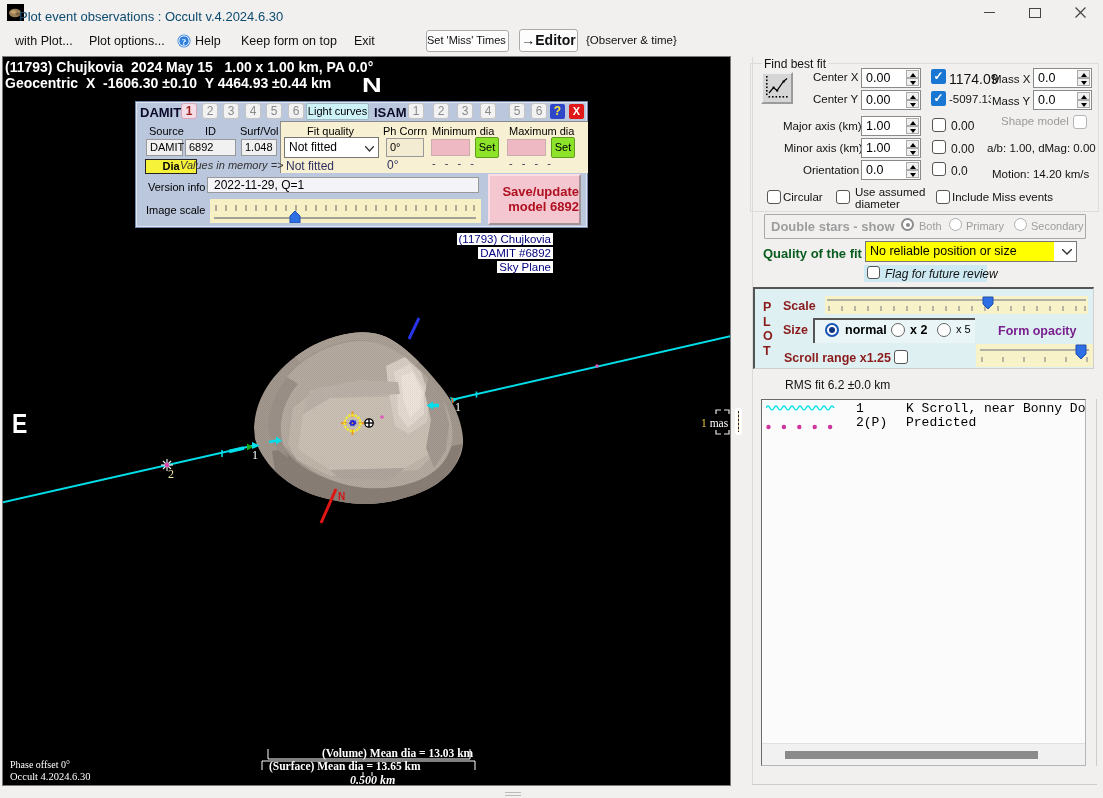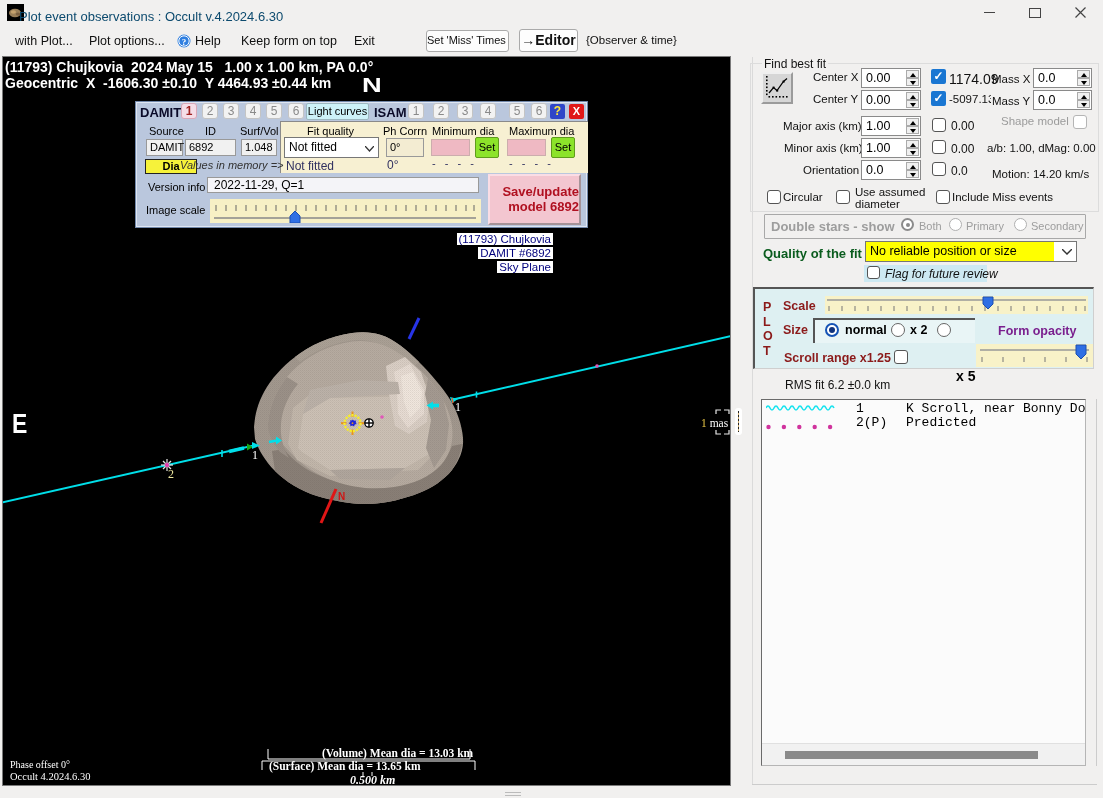--- a/index.html
+++ b/index.html
@@ -468,21 +468,21 @@
     </div>
     <div class="abs" style="left:28px;top:34px;font-size:12.5px;font-weight:bold;color:#8b1a1a;">Size</div>
     <div class="abs" style="left:58px;top:29px;width:162px;height:25px;background:#e9f5f6;border-left:2px solid #555;border-top:2px solid #555;box-sizing:border-box;"></div>
     <div class="radio" style="left:70px;top:34px;width:14px;height:14px;border:2px solid #1553b5;">
         <span style="position:absolute;left:2px;top:2px;width:6px;height:6px;border-radius:50%;background:#10337d;"></span>
       </div>
     <div class="abs" style="left:90px;top:34px;font-size:12.5px;font-weight:bold;color:#000;">normal</div>
     <div class="radio" style="left:136px;top:34px;width:14px;height:14px;"></div>
     <div class="abs" style="left:155px;top:34px;font-size:12.5px;font-weight:bold;color:#000;">x 2</div>
     <div class="radio" style="left:182px;top:34px;width:14px;height:14px;"></div>
-    <div class="abs" style="left:201px;top:34px;font-size:14px;font-weight:bold;color:#000;margin-top:45px;">x 5</div>
+    <div class="abs" style="left:201px;top:34px;font-size:11px;font-weight:normal;color:#000;">x 5</div>
     <div class="abs" style="left:243px;top:35px;font-size:12.5px;font-weight:bold;color:#7a1f8e;">Form opacity</div>
     <div class="abs" style="left:221px;top:55px;width:117px;height:23px;background:#f8f2c8;">
       <svg width="117" height="23">
         <line x1="4" y1="6" x2="113" y2="6" stroke="#999" stroke-width="1.5"></line>
         <g stroke="#777" stroke-width="1">
           <line x1="6" y1="13" x2="6" y2="18"></line>
             <line x1="27" y1="13" x2="27" y2="18"></line>
             <line x1="48" y1="13" x2="48" y2="18"></line>
             <line x1="69" y1="13" x2="69" y2="18"></line>
             <line x1="90" y1="13" x2="90" y2="18"></line>

